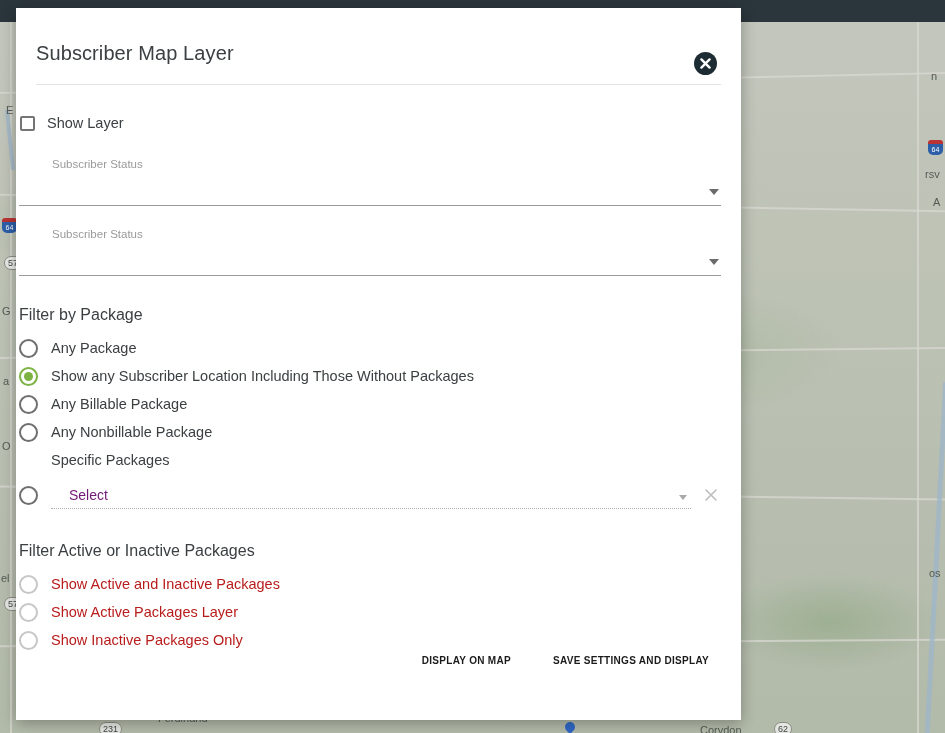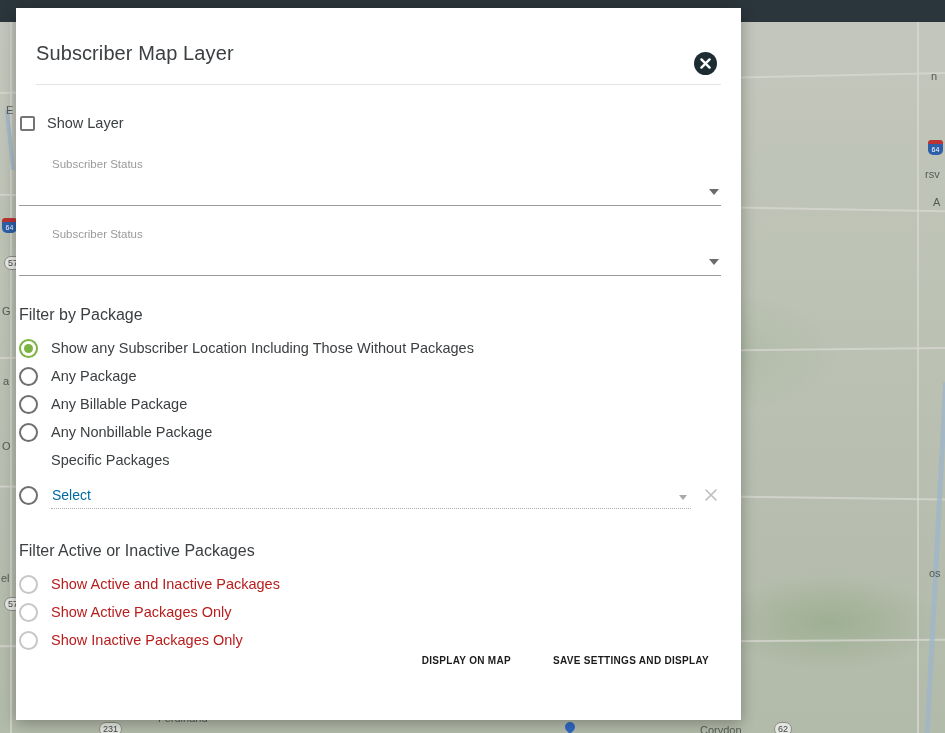--- a/index.html
+++ b/index.html
@@ -240,23 +240,23 @@
   }
   .select-field {
     position: relative;
     flex: 1 1 auto;
     height: 27px;
     margin-right: 6px;
     border-bottom: 1px dotted #adadad;
   }
   .select-placeholder {
     position: absolute;
-    left: 1px; bottom: 5px;
+    left: 18px; bottom: 5px;
     font-size: 14px;
-    color: #0369a1;
+    color: #701a75;
   }
   .select-arrow {
     position: absolute;
     right: 4px; bottom: 8px;
     width: 0; height: 0;
     border-left: 4.5px solid transparent;
     border-right: 4.5px solid transparent;
     border-top: 5.5px solid #a9a9a9;
     cursor: pointer;
   }
@@ -350,29 +350,29 @@
 
     <div class="field">
       <span class="field-label">Subscriber Status</span>
       <span class="field-value"></span>
       <span class="field-arrow"></span>
     </div>
 
     <div class="section-title">Filter by Package</div>
 
     <div class="radio-row">
+      <span class="radio-outer"></span>
+      <span class="radio-label">Any Package</span>
+    </div>
+
+    <div class="radio-row">
       <span class="radio-outer checked">
         <span class="radio-dot"></span>
       </span>
       <span class="radio-label">Show any Subscriber Location Including Those Without Packages</span>
-    </div>
-
-    <div class="radio-row">
-      <span class="radio-outer"></span>
-      <span class="radio-label">Any Package</span>
     </div>
 
     <div class="radio-row">
       <span class="radio-outer"></span>
       <span class="radio-label">Any Billable Package</span>
     </div>
 
     <div class="radio-row">
       <span class="radio-outer"></span>
       <span class="radio-label">Any Nonbillable Package</span>
@@ -395,21 +395,21 @@
 
     <div class="section-title">Filter Active or Inactive Packages</div>
 
     <div class="radio-row disabled">
       <span class="radio-outer disabled"></span>
       <span class="radio-label disabled">Show Active and Inactive Packages</span>
     </div>
 
     <div class="radio-row disabled">
       <span class="radio-outer disabled"></span>
-      <span class="radio-label disabled">Show Active Packages Only</span>
+      <span class="radio-label disabled">Show Active Packages Layer</span>
     </div>
 
     <div class="radio-row disabled">
       <span class="radio-outer disabled"></span>
       <span class="radio-label disabled">Show Inactive Packages Only</span>
     </div>
 
     <div id="dialog-footer">
       <button class="text-button">DISPLAY ON MAP</button>
       <button class="text-button">SAVE SETTINGS AND DISPLAY</button>

